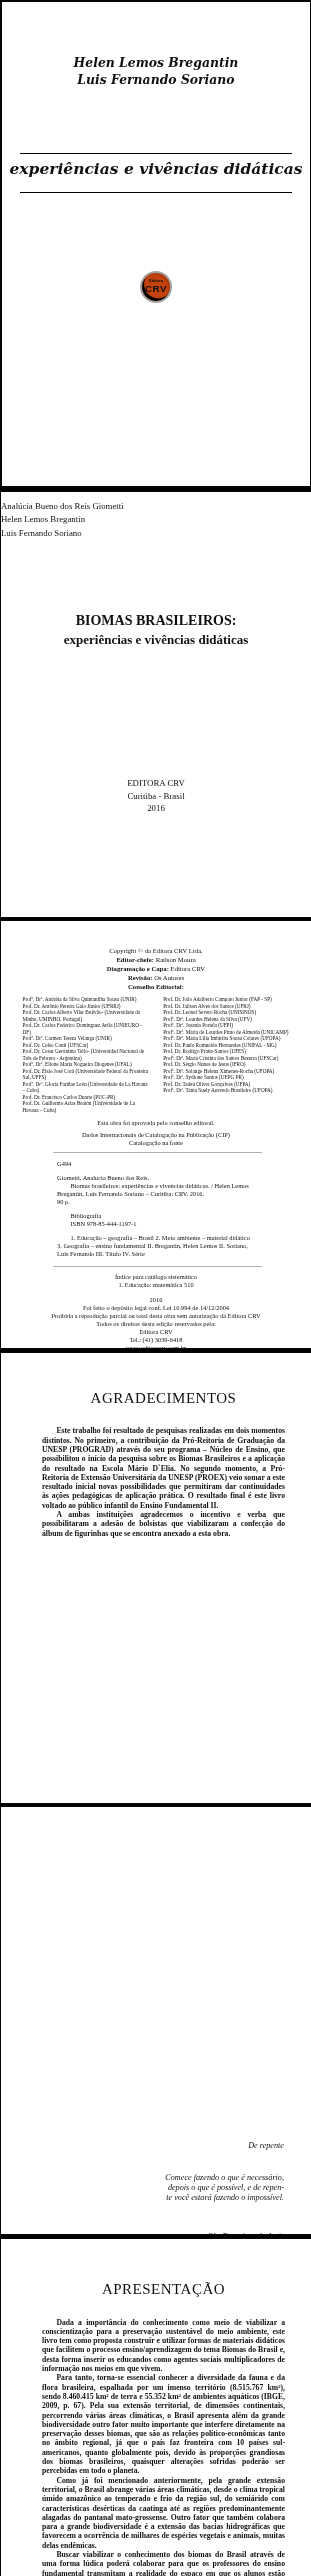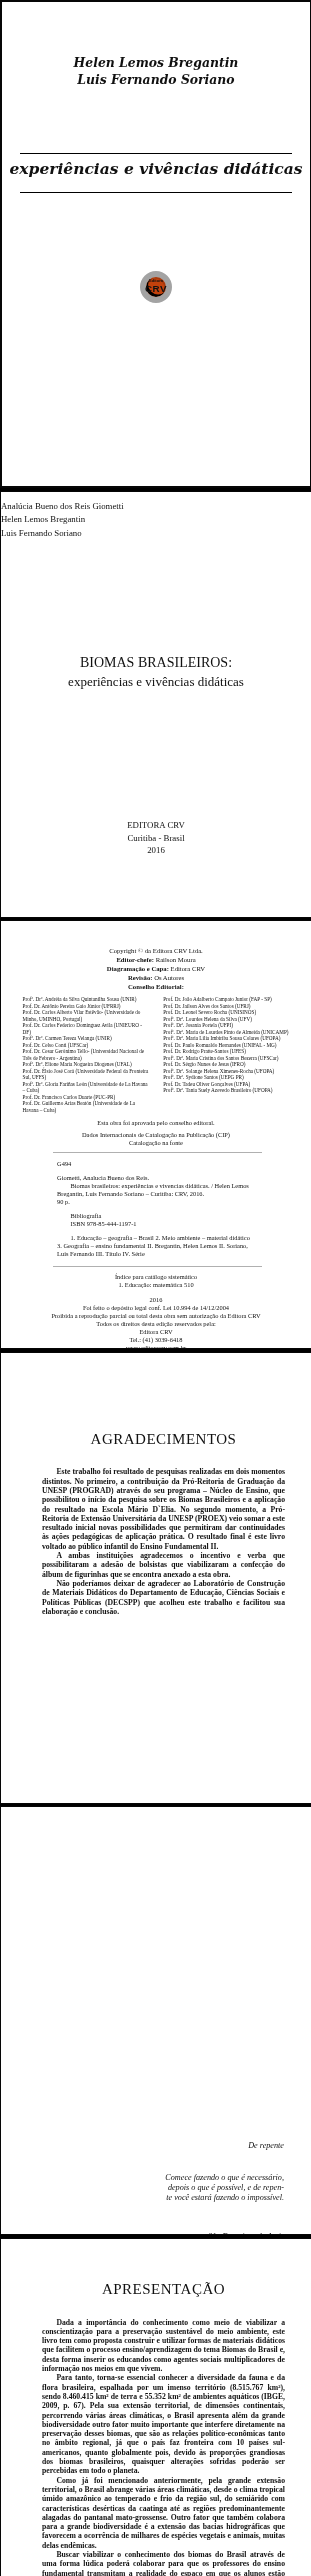--- a/index.html
+++ b/index.html
@@ -53,35 +53,35 @@
     margin-top: 5.2px;
     text-align: center;
     font-family: "DejaVu Serif", serif;
     font-style: italic;
     font-weight: bold;
     font-size: 15.5px;
   }
   .crv-logo {
     width: 32px; height: 32px;
     margin: 78px auto 0 auto;
-    border: 6px solid #a3a3a3;
+    border: 2px solid #a3a3a3;
     border-radius: 50%;
     box-sizing: border-box;
     display: flex; flex-direction: column;
     align-items: center; justify-content: center;
     box-shadow: inset 2.1px -2.6px 0 0 #000, inset -1.5px 1.5px 0 0 #00000022;
     font-family: "Liberation Sans", sans-serif;
     background: #c2410c;
   }
   .crv-logo .small { font-size: 4.1px; font-weight: bold; line-height: 4.6px; }
   .crv-logo .big   { font-size: 9.8px; font-weight: bold; letter-spacing: 0.5px; line-height: 10.3px; }
 
   
   .tp-authors { padding-top: 8.2px; text-align: left; font-size: 8.8px; line-height: 13.4px; }
-  .tp-title-block { margin-top: 114px; text-align: center; }
+  .tp-title-block { margin-top: 72px; text-align: center; font-weight: bold; }
   .tp-title { font-size: 14px; line-height: 17.5px; }
   .tp-subtitle { font-size: 13px; line-height: 16.5px; margin-top: 2.1px; }
   .tp-publisher { margin-top: 129px; text-align: center; font-size: 8.8px; line-height: 12.4px; }
 
   
   .cp-head { margin-top: 25px; text-align: center; font-size: 6.7px; line-height: 9px; }
   .cp-head b { font-weight: bold; }
   .cp-council {
     margin: 5.2px 20.6px 0 21.6px;
     display: flex; gap: 13.4px;
@@ -111,21 +111,21 @@
 
   
   .body-col { margin: 0 26px 0 41px; }
   .chapter-title {
     text-align: center;
     font-size: 15px;
     letter-spacing: 0.5px;
     font-weight: normal;
     margin: 0;
   }
-  .ack-title  { padding-top: 78px; }
+  .ack-title  { padding-top: 37px; }
   .pres-title { padding-top: 42px; }
   .body-text { margin-top: 19.6px; font-size: 7.7px; line-height: 9.3px; text-align: justify; font-weight: bold; }
   .body-text p { margin: 0; text-indent: 14.4px; }
 
   
   .epigraph {
     margin: 334px 27px 0 0;
     text-align: right;
     font-style: italic;
     font-size: 8.2px;
@@ -238,21 +238,20 @@
 
   </div>
 </div>
 
 <div class="page" id="page-ack">
   <div class="body-col">
     <h1 class="chapter-title ack-title">AGRADECIMENTOS</h1>
     <div class="body-text">
         <p>Este trabalho foi resultado de pesquisas realizadas em dois momentos distintos. No primeiro, a contribuição da Pró-Reitoria de Graduação da UNESP (PROGRAD) através do seu programa – Núcleo de Ensino, que possibilitou o início da pesquisa sobre os Biomas Brasileiros e a aplicação do resultado na Escola Mário D`Elia. No segundo momento, a Pró-Reitoria de Extensão Universitária da UNESP (PROEX) veio somar a este resultado inicial novas possibilidades que permitiram dar continuidades às ações pedagógicas de aplicação prática. O resultado final é este livro voltado ao público infantil do Ensino Fundamental II.</p>
         <p>A ambas instituições agradecemos o incentivo e verba que possibilitaram a adesão de bolsistas que viabilizaram a confecção do álbum de figurinhas que se encontra anexado a esta obra.</p>
-        <p>Não poderíamos deixar de agradecer ao Laboratório de Construção de Materiais Didáticos do Departamento de Educação, Ciências Sociais e Políticas Públicas (DECSPP) que acolheu este trabalho e facilitou sua elaboração e conclusão.</p>
       </div>
   </div>
 </div>
 
 <div class="page" id="page-epigraph">
   <div class="epigraph">
     <div class="epi-heading">De repente</div>
     <div class="epi-quote">
         <div>Comece fazendo o que é necessário,</div>
         <div>depois o que é possível, e de repen-</div>

